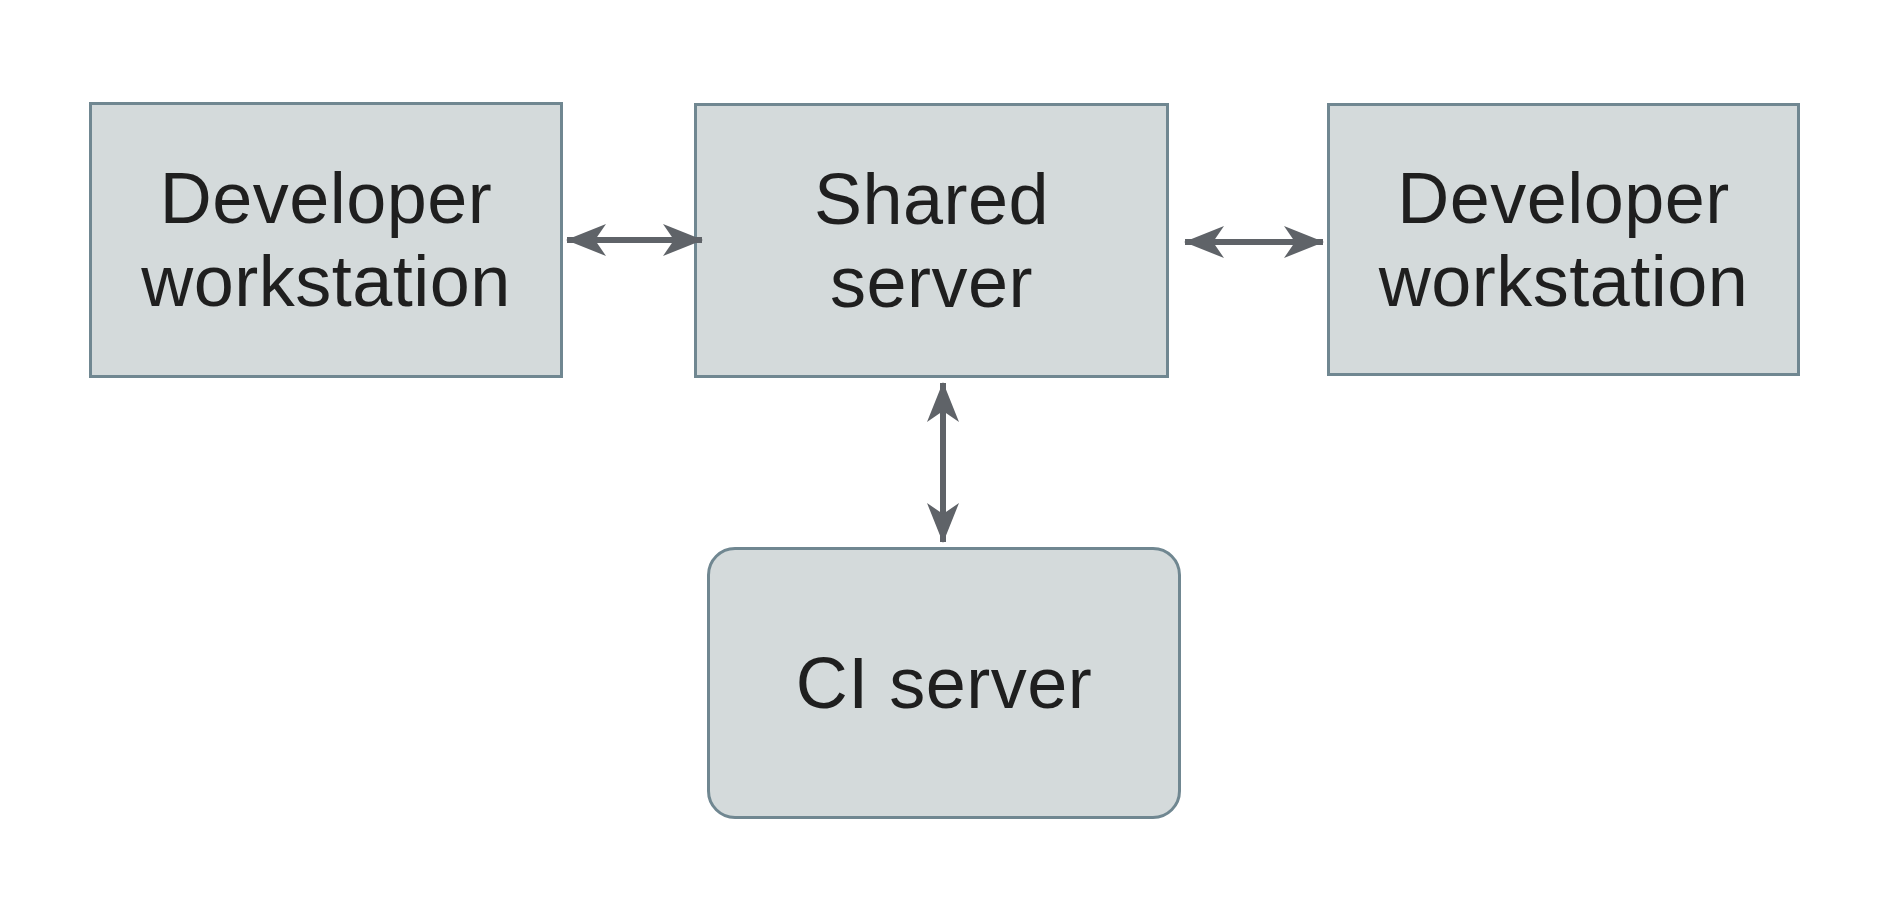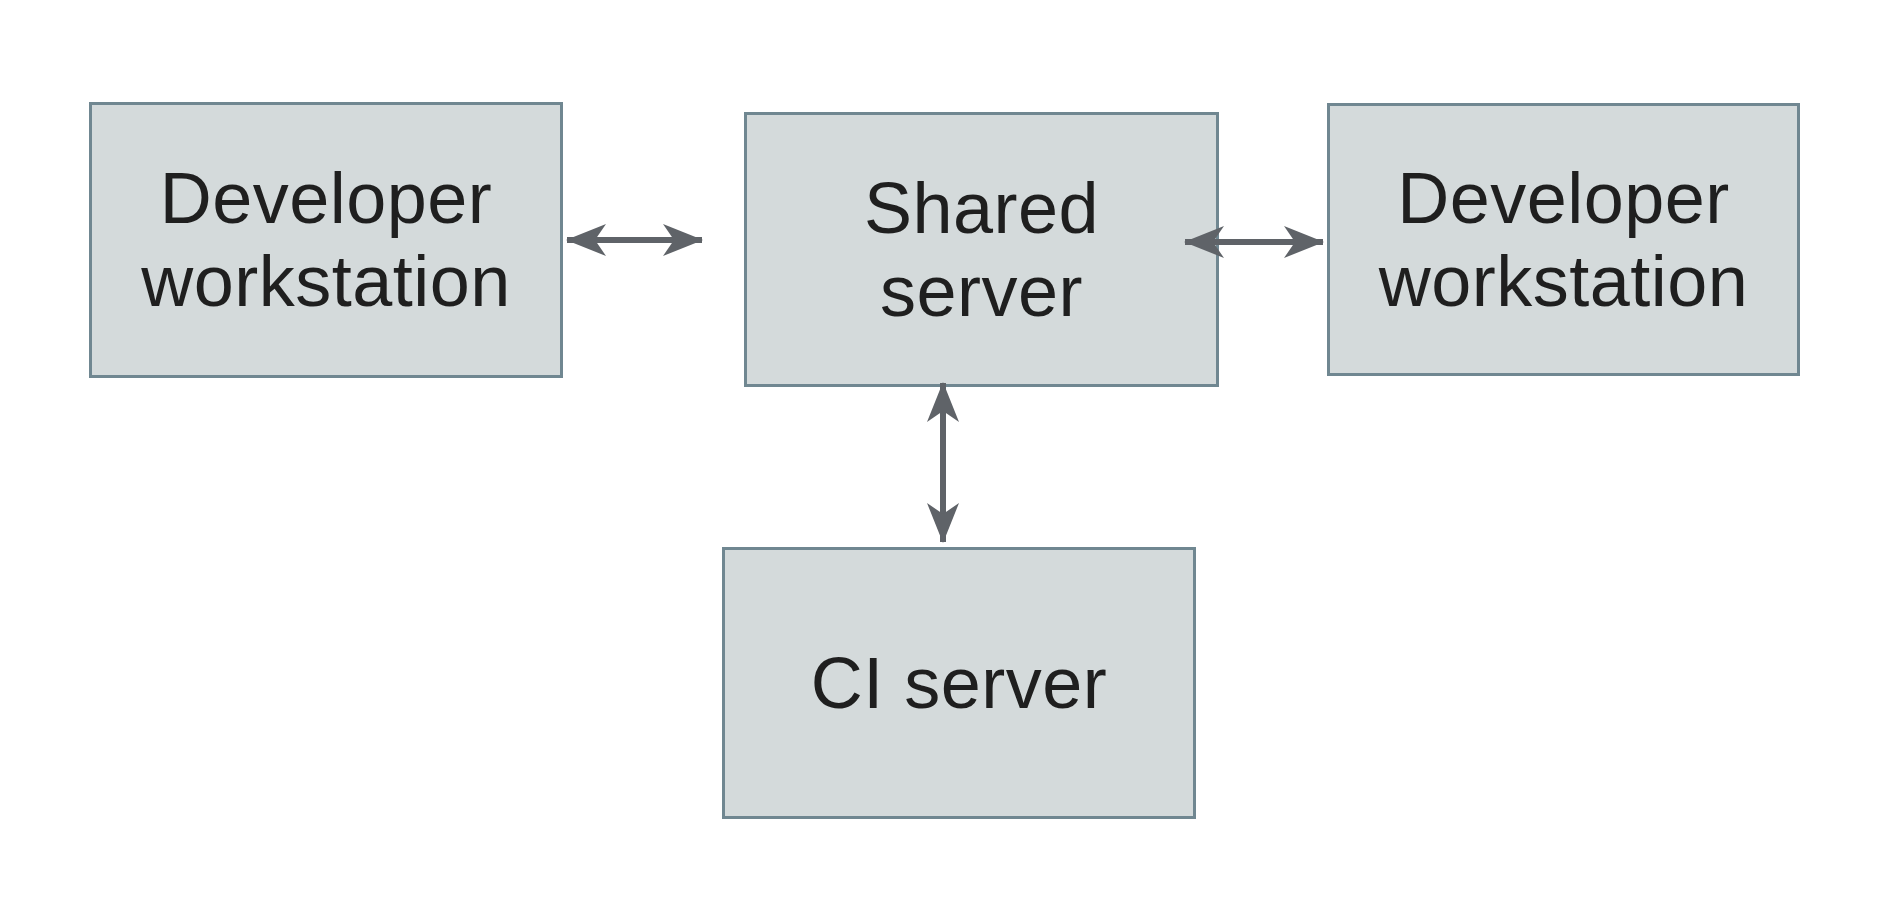--- a/index.html
+++ b/index.html
@@ -25,23 +25,23 @@
     align-items: center;
     justify-content: center;
     text-align: center;
     color: #1f1f1f;
     font-size: 72px;
     line-height: 1.15;
     letter-spacing: 0.5px;
   }
   .node span { display: block; white-space: nowrap; }
   #box-dev-left   { left: 89px;   top: 102px; width: 474px; height: 276px; }
-  #box-cache      { left: 744px;  top: 103px; width: 475px; height: 275px; margin-top: 9px; }
+  #box-cache      { left: 694px;  top: 103px; width: 475px; height: 275px; }
   #box-dev-right  { left: 1327px; top: 103px; width: 473px; height: 273px; }
-  #box-ci         { left: 722px;  top: 547px; width: 474px; height: 272px; }
+  #box-ci         { left: 707px;  top: 547px; width: 474px; height: 272px; border-radius: 28px; }
   .edges {
     position: absolute;
     left: 0; top: 0;
     width: 1900px;
     height: 922px;
     pointer-events: none;
   }
 </style>
 </head>
 <body>

